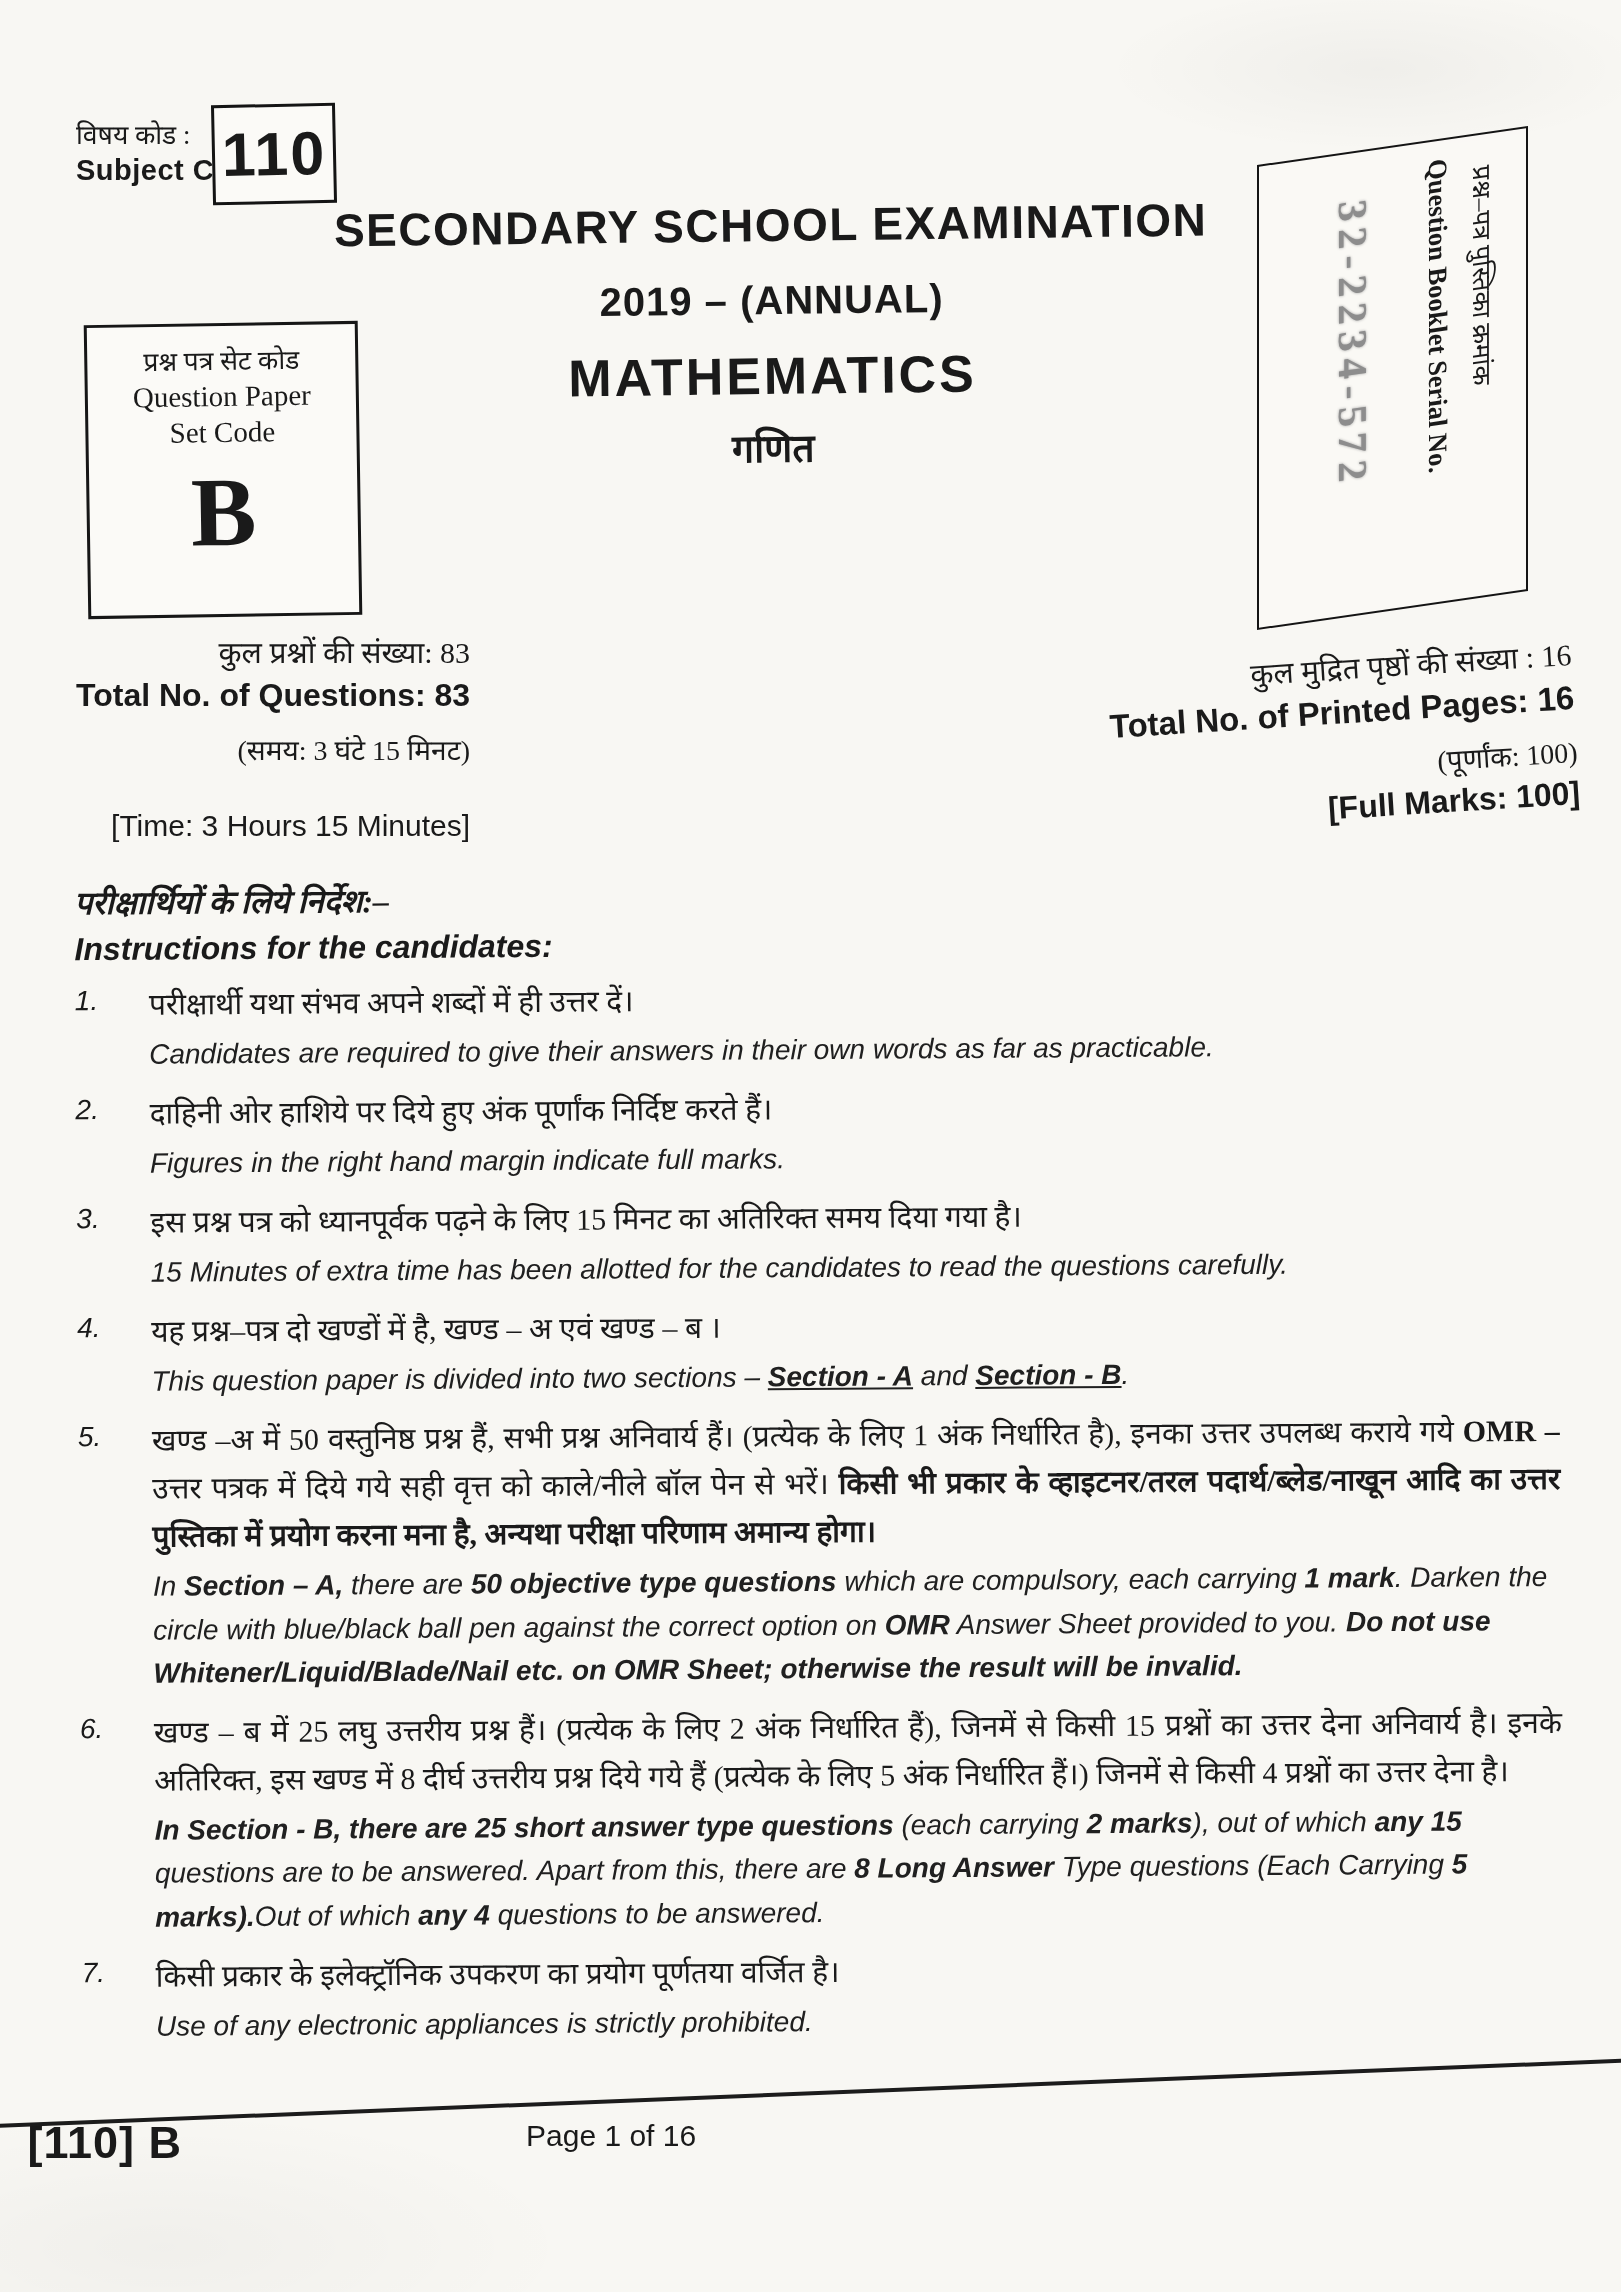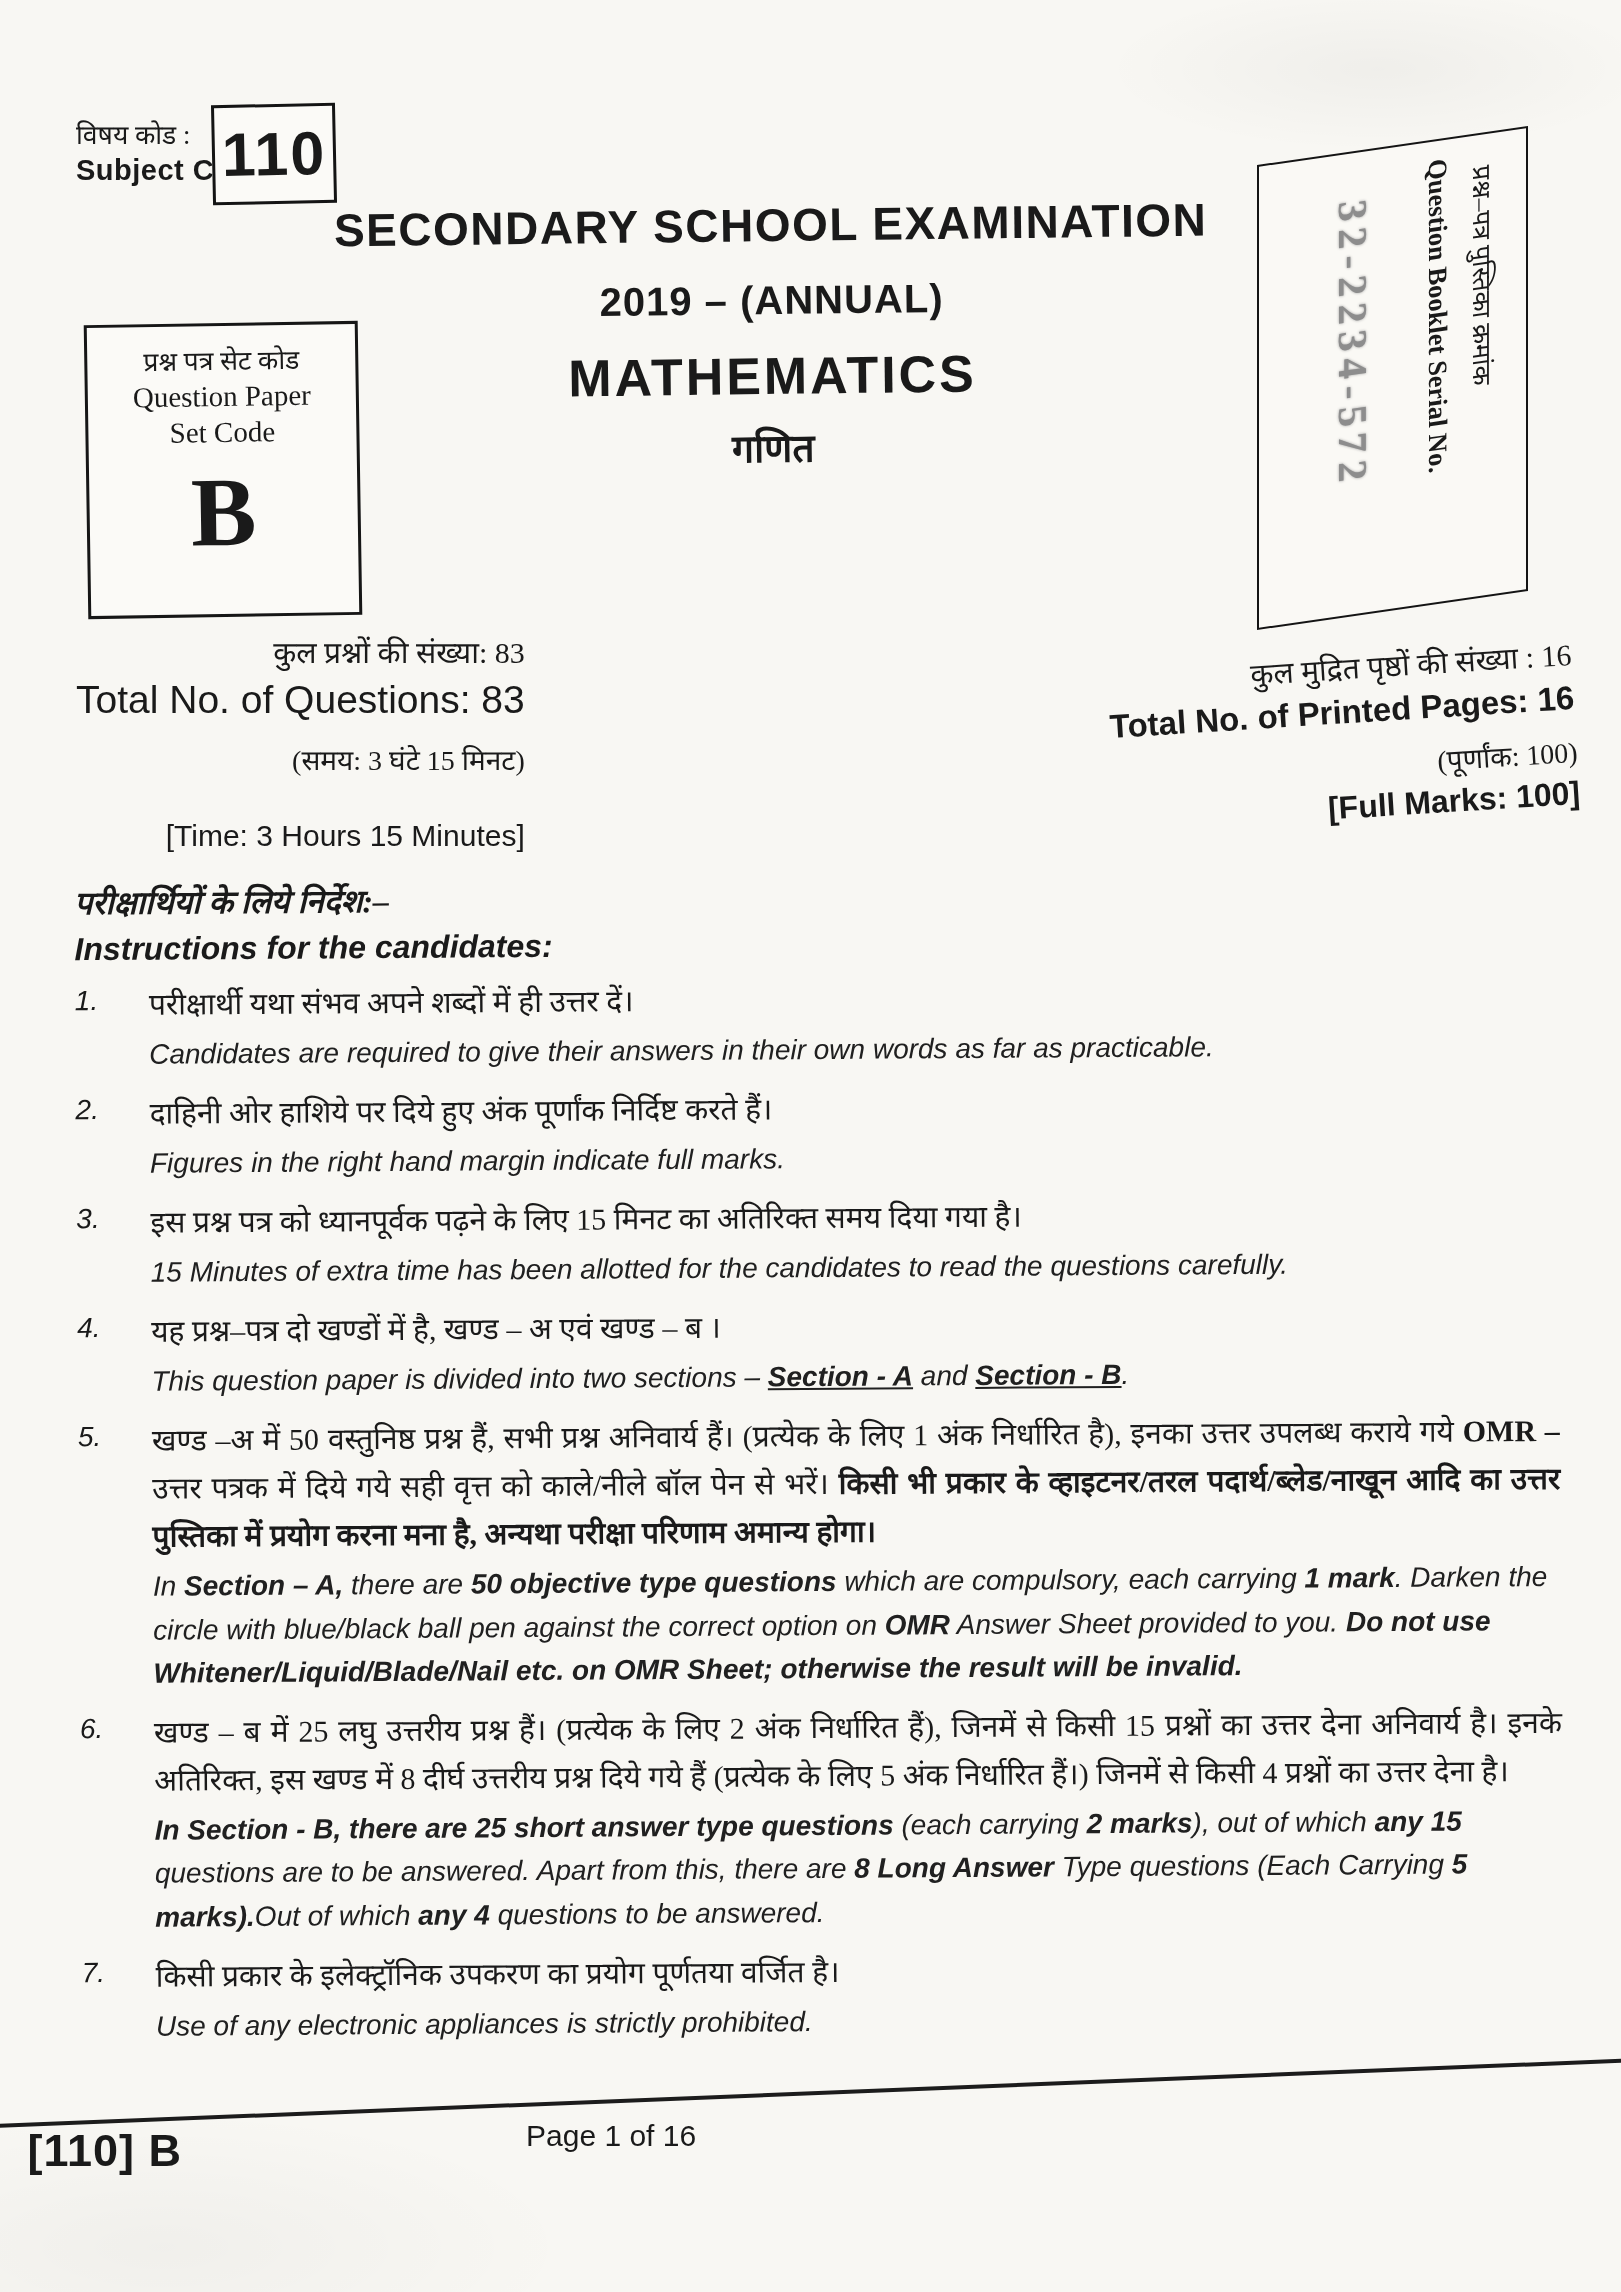--- a/index.html
+++ b/index.html
@@ -45,21 +45,21 @@
     border:2.9px solid #141414;transform:skewY(-8.2deg);transform-origin:left top;background:rgba(251,250,247,.6);}
   .bk-col{position:absolute;transform:rotate(90deg);transform-origin:left top;white-space:nowrap;}
   .bk-hi{left:241px;top:31px;font-size:25.5px;}
   .bk-en{left:194px;top:17.6px;font-size:26.5px;font-weight:bold;font-family:"Liberation Serif",serif;}
   .bk-serial{left:118px;top:47px;font-size:41px;font-weight:bold;letter-spacing:6.9px;
     color:#8d8d8d;text-shadow:0 0 2.9px #9c9c9c;font-family:"Liberation Serif",serif;}
 
   
   .meta-left{position:absolute;left:76px;top:633px;line-height:1.35;text-align:right;}
   .meta-left .l1{font-size:30px;}
-  .meta-left .l2{font-size:39px;font-weight:normal;}
+  .meta-left .l2{font-size:32px;font-weight:bold;}
   .meta-left .l3{font-size:28px;margin-top:15.7px;}
   .meta-left .l4{font-size:30px;margin-top:36px;}
   .meta-right{position:absolute;right:51px;top:635px;text-align:right;line-height:1.35;
     transform:rotate(-3.6deg);transform-origin:right top;}
   .meta-right .l1{font-size:30px;}
   .meta-right .l2{font-size:33px;font-weight:bold;}
   .meta-right .l3{font-size:28px;margin-top:13.7px;}
   .meta-right .l4{font-size:32px;font-weight:bold;}
 
   
@@ -68,21 +68,21 @@
   .ins-h2{font-size:32px;font-style:italic;font-weight:bold;margin-top:7.8px;}
   .item{display:flex;margin-top:13.7px;}
   .inum{width:74px;flex:0 0 74px;font-size:28px;font-style:italic;padding-top:3.9px;}
   .ibody{flex:1;}
   .hi-line{font-size:30px;line-height:1.6;font-family:"Liberation Serif",serif;}
   .hi-just{text-align:justify;}
   .en-line{font-size:28px;font-style:italic;line-height:1.55;margin-top:3.9px;color:#202020;}
 
   
   .foot-line{position:absolute;left:-14.7px;top:2091px;width:1666px;height:3.9px;background:#1c1c1c;transform:rotate(-2.3deg);}
-  .foot-code{position:absolute;left:27.4px;top:2117px;font-size:45px;font-weight:bold;letter-spacing:1px;margin-top:8px;}
+  .foot-code{position:absolute;left:27.4px;top:2117px;font-size:45px;font-weight:bold;letter-spacing:1px;}
   .foot-page{position:absolute;left:526px;top:2119px;font-size:30px;}
 </style>
 </head>
 <body>
 
 <div class="page">
 
   <div class="subject-label">
     <div class="hi devn">विषय कोड :</div>
     <div class="en">Subject Code :</div>

